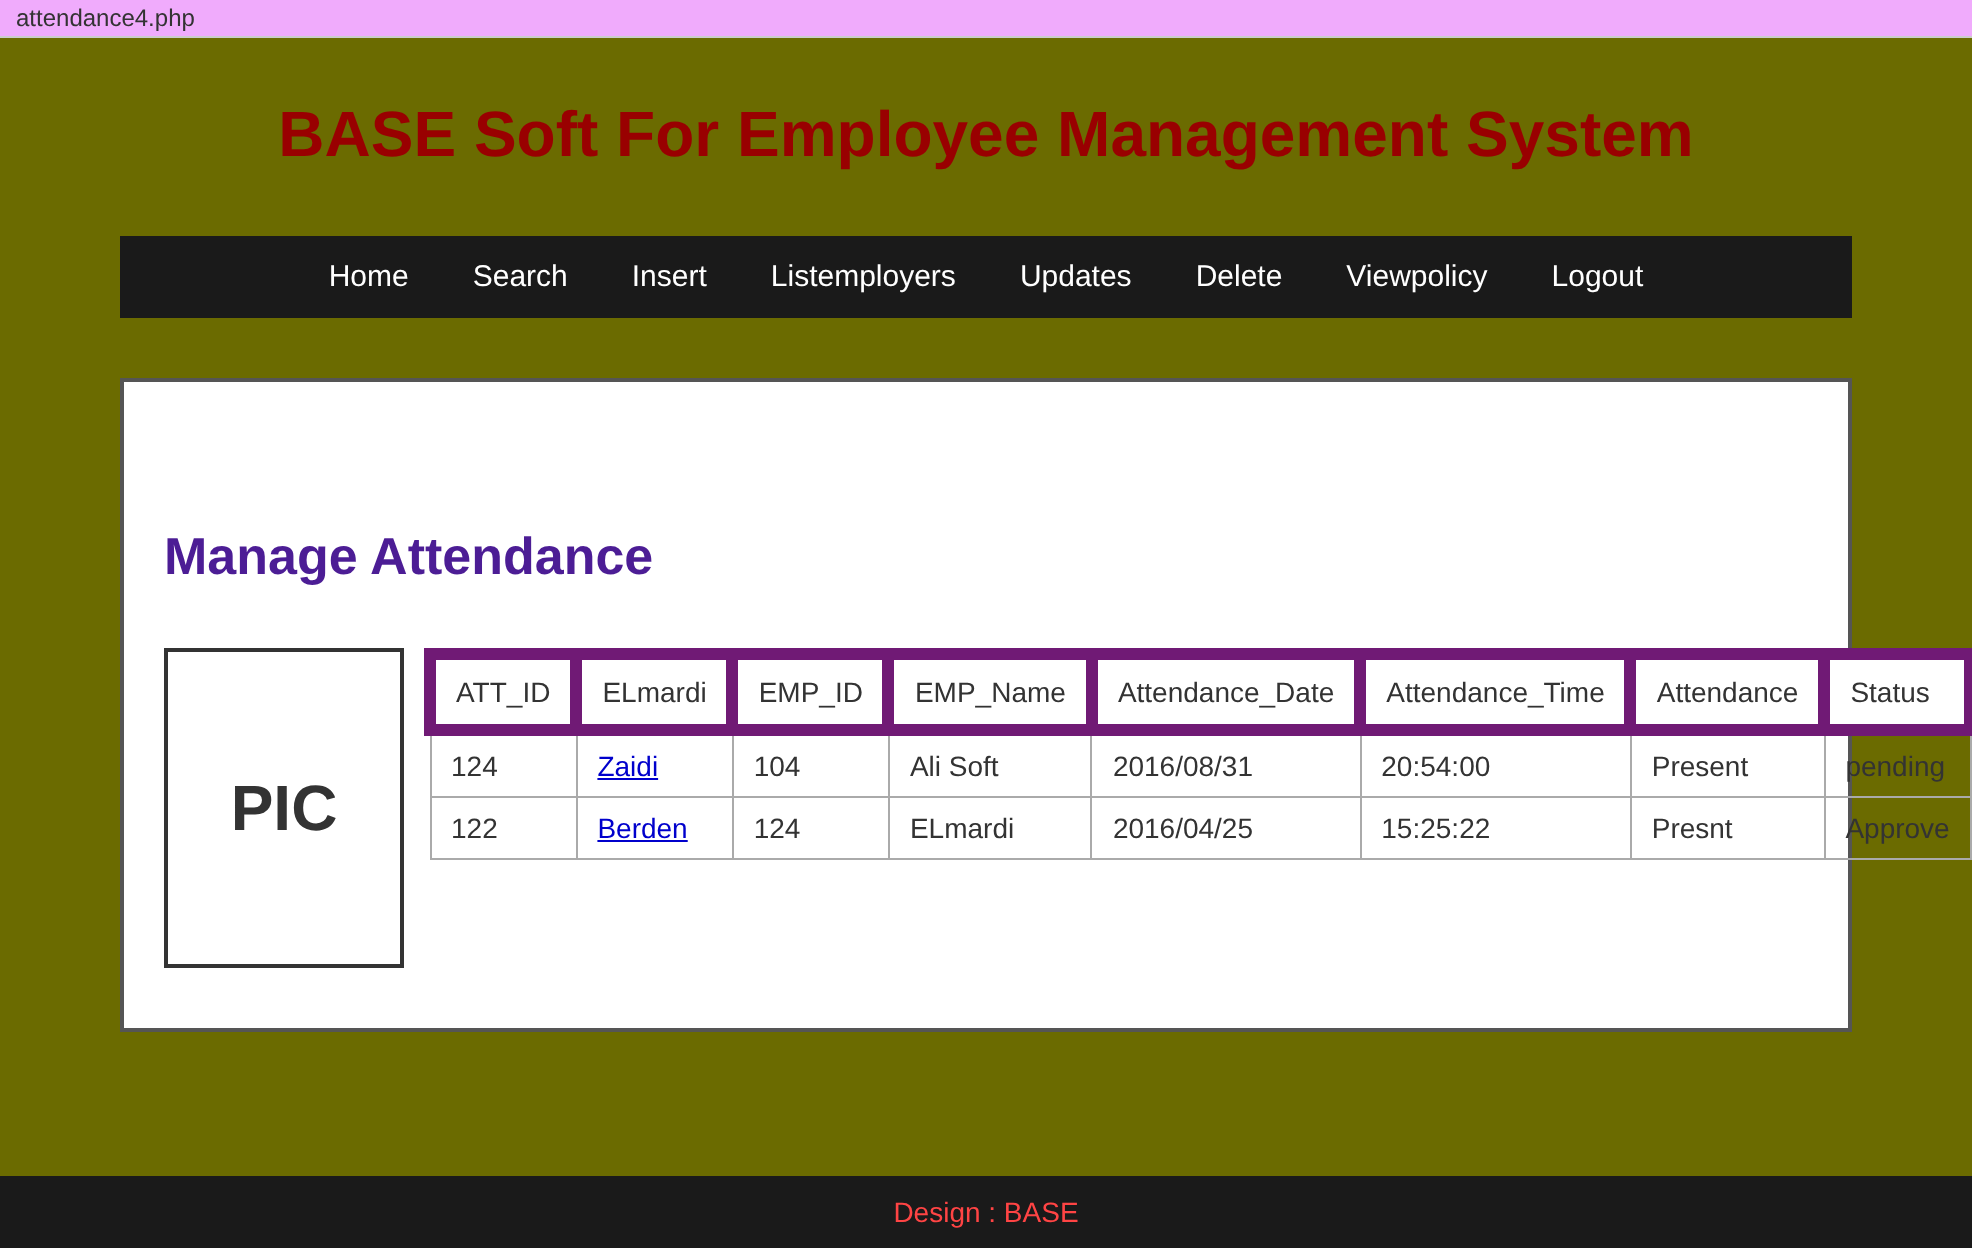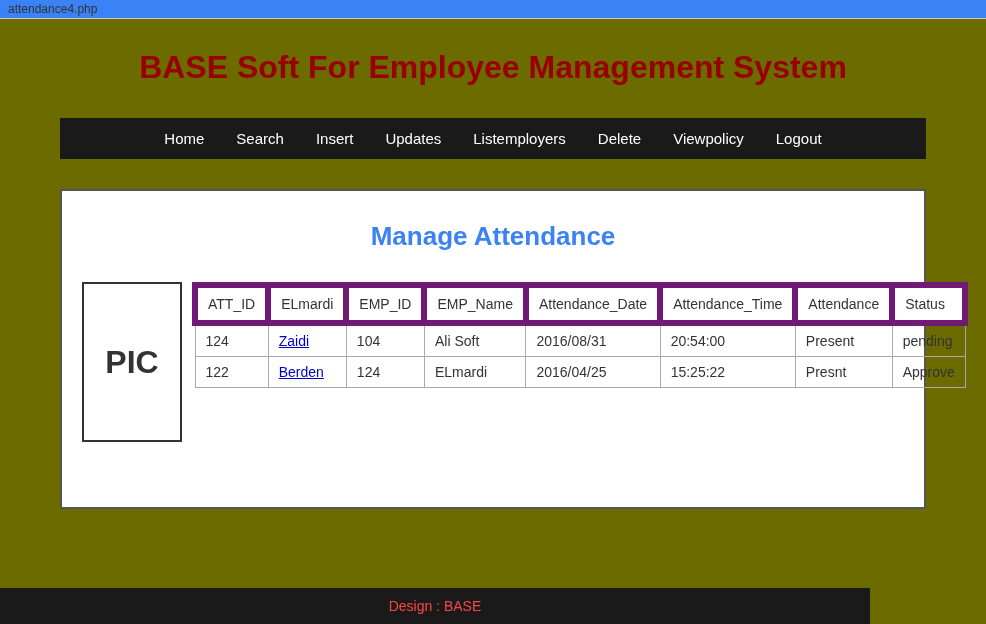--- a/index.html
+++ b/index.html
@@ -4,21 +4,21 @@
   <style>
     * { margin: 0; padding: 0; box-sizing: border-box; }
     body {
       background-color: #6b6b00;
       font-family: Arial, sans-serif;
       font-size: 14px;
       min-height: 624px;
       width: 986px;
     }
     .browser-bar {
-      background: #3b82f6;
+      background: #f0abfc;
       border-bottom: 1px solid #ccc;
       padding: 2px 8px;
       font-size: 12px;
       color: #333;
     }
     .page-title {
       text-align: center;
       color: #990000;
       font-size: 32px;
       font-weight: bold;
@@ -44,33 +44,33 @@
       font-size: 15px;
     }
     .content-area {
       margin: 30px 60px;
       background: white;
       border: 2px solid #555;
       padding: 30px 20px;
       min-height: 320px;
     }
     .section-title {
-      text-align: center;
-      color: #3b82f6;
+      color: #4c1d95;
       font-size: 26px;
       font-weight: bold;
       margin-bottom: 30px;
+      margin-top: 42px;
     }
     .main-table-wrapper {
       display: flex;
       align-items: flex-start;
     }
     .pic-box {
       border: 2px solid #333;
-      width: 100px;
+      width: 120px;
       min-height: 160px;
       display: flex;
       align-items: center;
       justify-content: center;
       font-size: 32px;
       font-weight: bold;
       color: #333;
       margin-right: 10px;
       flex-shrink: 0;
     }
@@ -97,21 +97,21 @@
       text-decoration: underline;
     }
     .footer {
       background-color: #1a1a1a;
       text-align: center;
       padding: 10px;
       color: #ff4444;
       font-size: 14px;
       position: fixed;
       bottom: 0;
-      width: 870px;
+      width: 986px;
     }
   </style>
 </head>
 <body>
 
 <div class="browser-bar">
   <span>attendance4.php</span>
 </div>
 
 <h1 class="page-title">BASE Soft For Employee Management System</h1>
@@ -121,24 +121,24 @@
       <li>
         <a href="#">Home</a>
       </li>
       <li>
         <a href="#">Search</a>
       </li>
       <li>
         <a href="#">Insert</a>
       </li>
       <li>
-        <a href="#">Updates</a>
+        <a href="#">Listemployers</a>
       </li>
       <li>
-        <a href="#">Listemployers</a>
+        <a href="#">Updates</a>
       </li>
       <li>
         <a href="#">Delete</a>
       </li>
       <li>
         <a href="#">Viewpolicy</a>
       </li>
       <li>
         <a href="#">Logout</a>
       </li>

